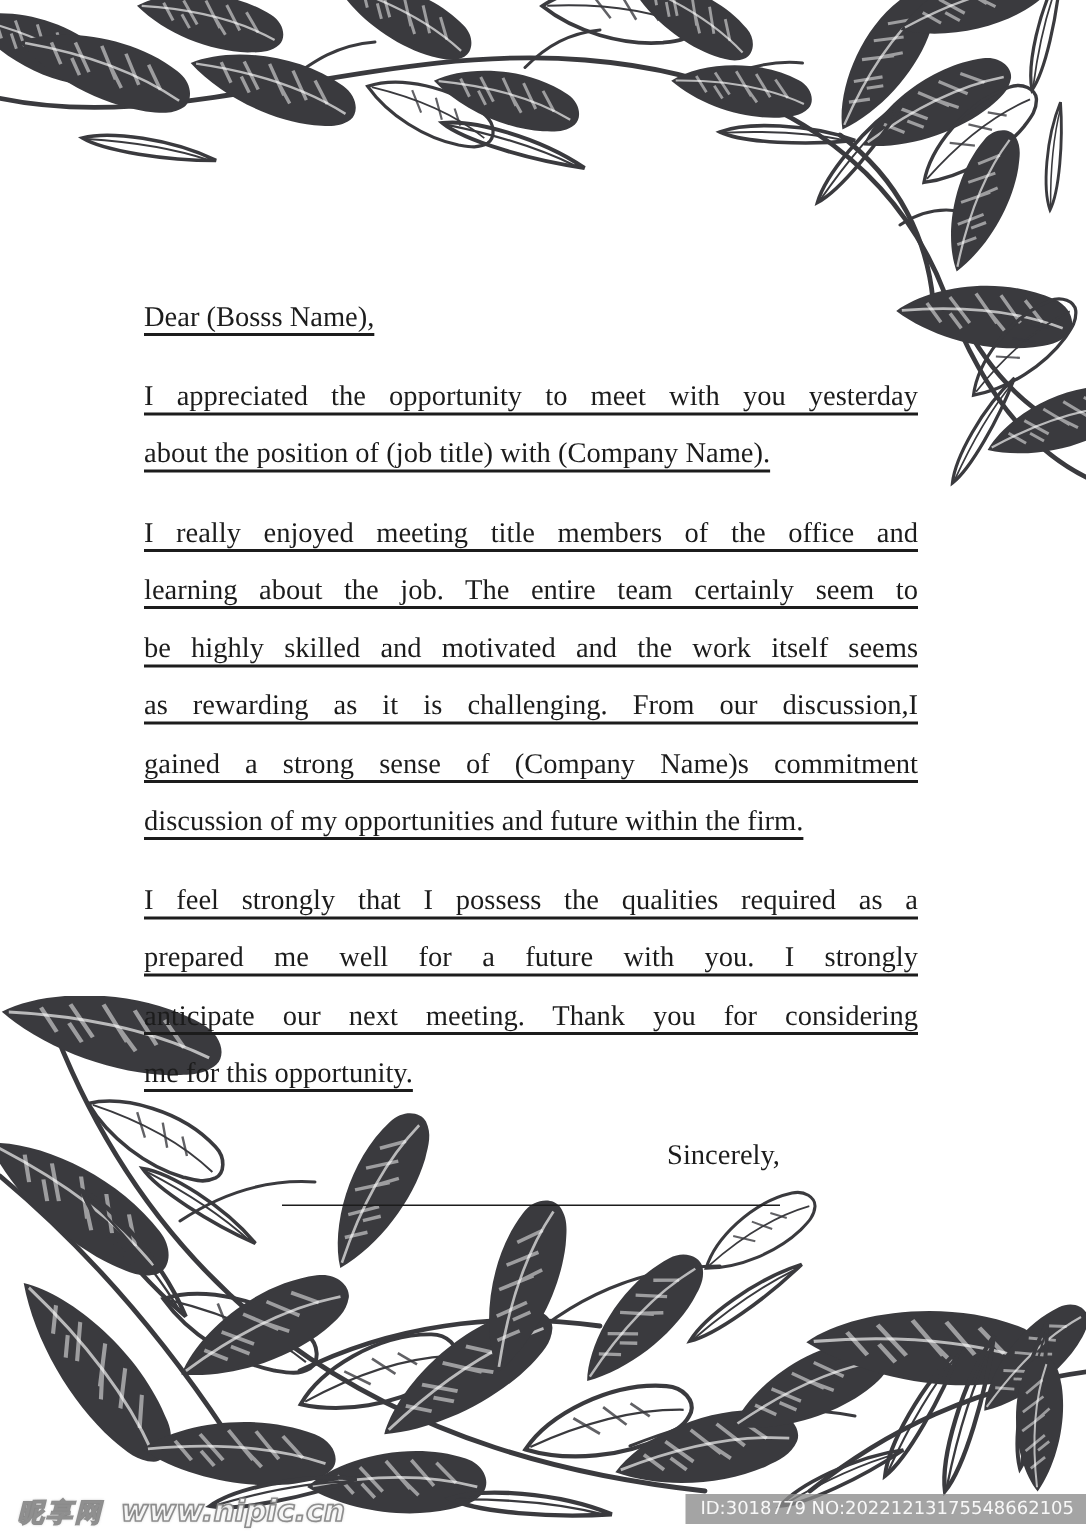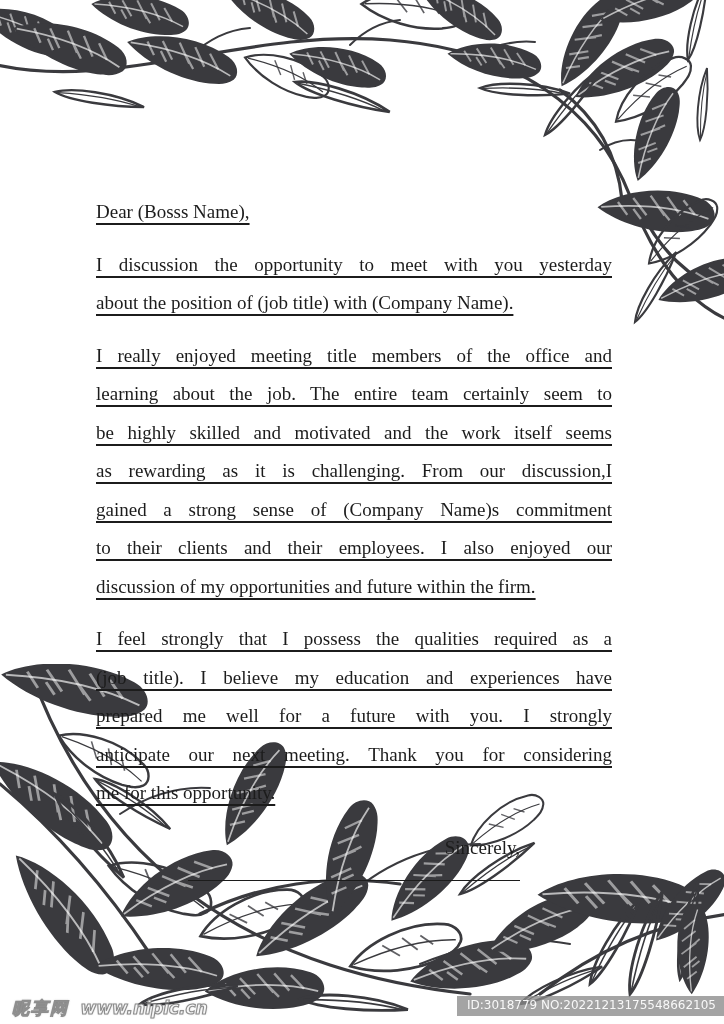--- a/index.html
+++ b/index.html
@@ -51,21 +51,21 @@
   .wm-left{
     position:absolute;left:12px;bottom:4px;z-index:3;
     font-family:"DejaVu Sans","Liberation Sans",sans-serif;
     font-weight:bold;font-style:italic;
     color:rgba(255,255,255,.88);
     -webkit-text-stroke:1.1px rgba(125,125,125,.85);
     text-shadow:0 0 2px rgba(110,110,110,.6);
     white-space:nowrap;
   }
   .wm-left .cn{font-size:17px;letter-spacing:2px;}
-  .wm-left .url{font-size:17px;margin-left:6px;font-style:italic;}
+  .wm-left .url{font-size:20px;margin-left:6px;font-style:italic;}
   .wm-right{
     position:absolute;right:0;bottom:8px;z-index:3;
     background:rgba(138,138,138,.78);
     color:rgba(255,255,255,.92);
     font-family:"DejaVu Sans","Liberation Sans",sans-serif;
     font-size:12px;line-height:19px;padding:0 8px 1px 10px;
     white-space:nowrap;
     margin-left:36px;
   }
 </style>
@@ -121,37 +121,35 @@
     <use href="#bl" transform="translate(700,140) rotate(-80) scale(0.8)"></use>
     <use href="#bl" transform="translate(635,322) rotate(-55) scale(0.9)"></use>
   </svg>
 
   <div class="letter">
     <div class="para">
       <div class="line"><span>Dear (Bosss Name),</span></div>
     </div>
 
     <div class="para">
-      <div class="line j"><span>I discussion the opportunity to meet with you yesterday</span></div>
+      <div class="line j"><span>I appreciated the opportunity to meet with you yesterday</span></div>
       <div class="line"><span>about the position of (job title) with (Company Name).</span></div>
     </div>
 
     <div class="para">
       <div class="line j"><span>I really enjoyed meeting title members of the office and</span></div>
       <div class="line j"><span>learning about the job. The entire team certainly seem to</span></div>
       <div class="line j"><span>be highly skilled and motivated and the work itself seems</span></div>
       <div class="line j"><span>as rewarding as it is challenging. From our discussion,I</span></div>
       <div class="line j"><span>gained a strong sense of (Company Name)s commitment</span></div>
-      <div class="line j"><span>to their clients and their employees. I also enjoyed our</span></div>
       <div class="line"><span>discussion of my opportunities and future within the firm.</span></div>
     </div>
 
     <div class="para">
       <div class="line j"><span>I feel strongly that I possess the qualities required as a</span></div>
-      <div class="line j"><span>(job title). I believe my education and experiences have</span></div>
       <div class="line j"><span>prepared me well for a future with you. I strongly</span></div>
       <div class="line j"><span>anticipate our next meeting. Thank you for considering</span></div>
       <div class="line"><span>me for this opportunity.</span></div>
     </div>
 
     <div class="sig-row first">
       <span class="sigline">Sincerely,</span>
     </div>
   </div>
 

